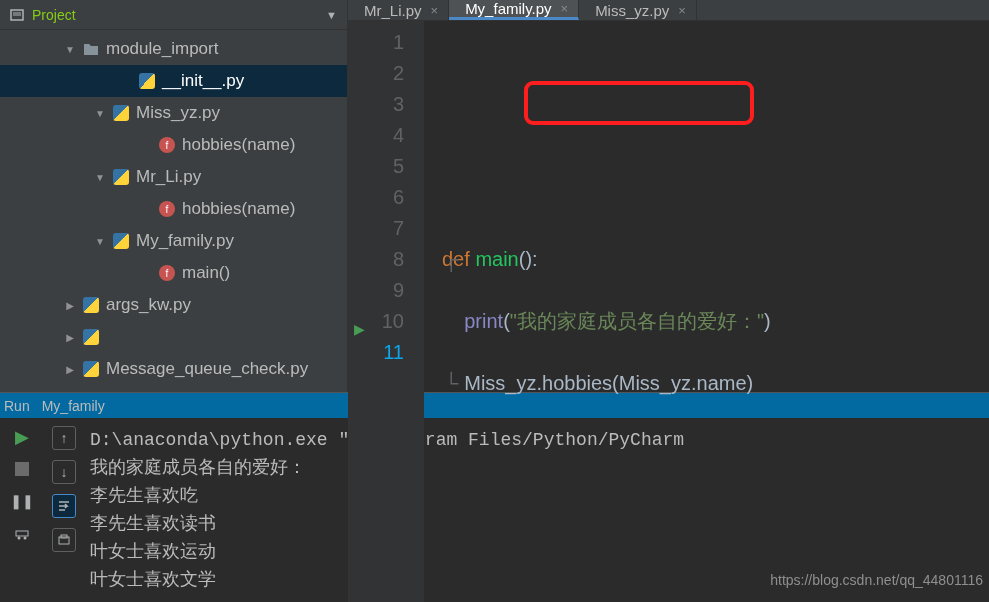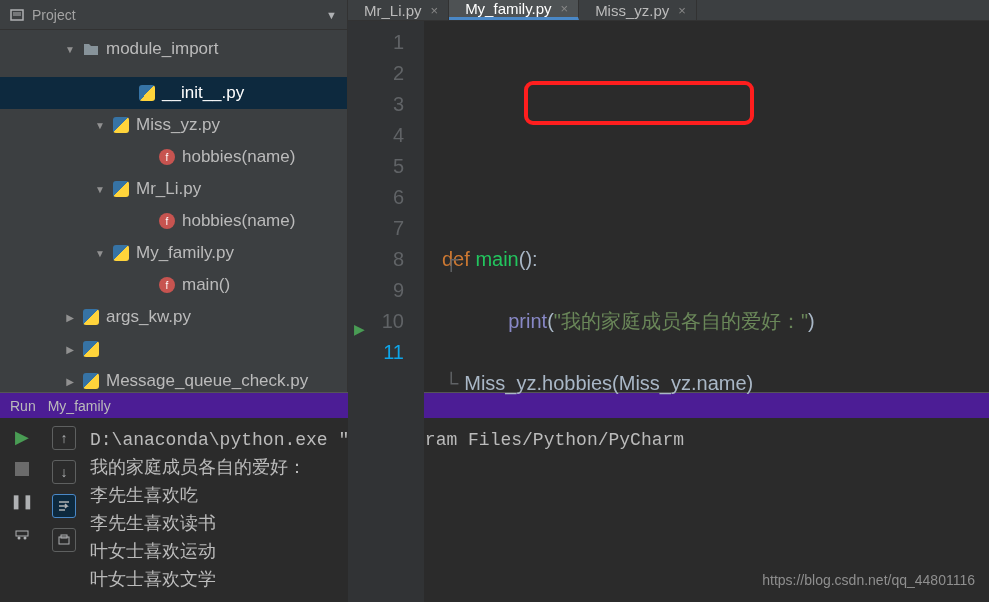--- a/index.html
+++ b/index.html
@@ -37,21 +37,21 @@
       gap: 8px;
     }
     .project-header .icon-box {
       width: 14px;
       height: 14px;
       display: inline-flex;
       align-items: center;
       justify-content: center;
     }
     .project-header-title {
-      color: #a3a3a3;
+      color: #84cc16;
       font-size: 14px;
       flex: 1;
     }
     .tree {
       flex: 1;
       overflow: auto;
       padding-top: 3px;
     }
     .tree-item {
       height: 32px;
@@ -162,21 +162,21 @@
       flex: 1;
       padding-top: 6px;
       padding-left: 18px;
       color: #a9b7c6;
       white-space: pre;
       position: relative;
     }
     .kw { color: #cc7832; }
     .str { color: #6a8759; }
     .fn { color: #22c55e; }
-    .builtin { color: #8888c6; margin-left: 44px; }
+    .builtin { color: #8888c6; }
     .underline-red {
       border-bottom: 2px dotted #8b3c3c;
     }
     .highlight-box {
       position: absolute;
       border: 4px solid #ff1e1e;
       border-radius: 9px;
       pointer-events: none;
     }
     .structure-line {
@@ -186,24 +186,24 @@
     }
     .run-panel {
       height: 210px;
       background: #2b2b2b;
       border-top: 1px solid #555555;
       display: flex;
       flex-direction: column;
     }
     .run-header {
       height: 26px;
-      background: #4c1d95;
-      display: flex;
-      align-items: center;
-      padding: 0 10px;
+      background: #0369a1;
+      display: flex;
+      align-items: center;
+      padding: 0 4px;
       gap: 6px;
       font-size: 14px;
       color: #bbbbbb;
     }
     .run-body {
       flex: 1;
       display: flex;
     }
     .run-controls {
       width: 44px;
@@ -250,21 +250,21 @@
       font-size: 18px;
       line-height: 28px;
       color: #bbbbbb;
       padding: 8px 6px;
       white-space: pre;
       overflow: hidden;
     }
     .watermark {
       position: absolute;
       bottom: 14px;
-      right: 14px;
+      right: 6px;
       color: #8f8f8f;
       font-size: 14px;
     }
   </style>
 </head>
 <body>
 
 <div class="top-area">
   <div class="project-panel">
     <div class="project-header">
@@ -281,21 +281,21 @@
     <div class="tree" id="tree">
         <div class="tree-item" style="padding-left: 64px;">
           <span class="arrow">▼</span>
           <span class="ticon">
             <svg width="16" height="14" viewBox="0 0 16 14">
               <path d="M1 2h5l2 2h7v9H1z" fill="#87939a"></path>
             </svg>
           </span>
           <span>module_import</span>
         </div>
-        <div class="tree-item selected" style="padding-left: 120px; margin-top: 12px;">
+        <div class="tree-item selected" style="padding-left: 120px;">
           <span class="arrow"></span>
           <span class="ticon">
             <span class="py-icon"></span>
           </span>
           <span>__init__.py</span>
         </div>
         <div class="tree-item" style="padding-left: 94px;">
           <span class="arrow">▼</span>
           <span class="ticon">
             <span class="py-icon"></span>

